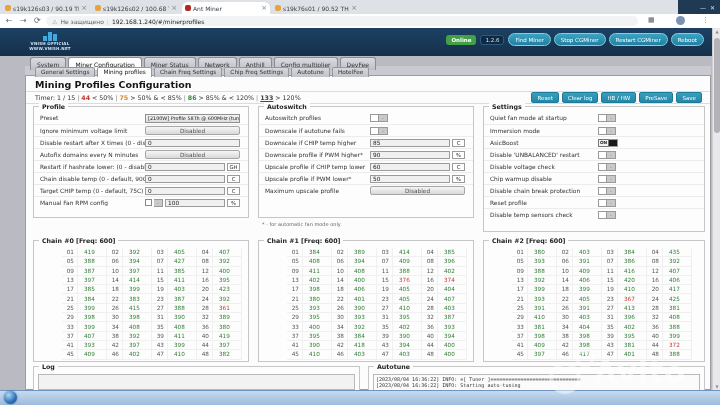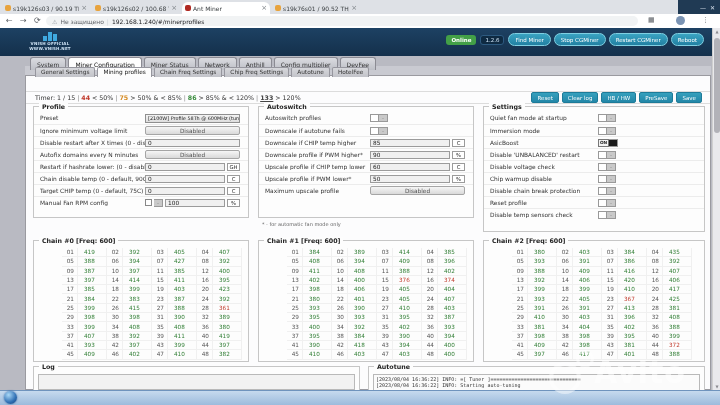--- a/index.html
+++ b/index.html
@@ -211,20 +211,21 @@
   <div id="stabs">
       <span class="stab">General Settings</span>
       <span class="stab active">Mining profiles</span>
       <span class="stab">Chain Freq Settings</span>
       <span class="stab">Chip Freq Settings</span>
       <span class="stab">Autotune</span>
       <span class="stab">HotelFee</span>
     </div>
 
   <div class="abs" id="panel"></div>
+  <div class="abs" id="pg-title">Mining Profiles Configuration</div>
   <div class="abs hr" id="hr1"></div>
   <div class="abs" id="timer"><span>Timer: 1 / 15</span><span class="sep">|</span><b style="color: rgb(192, 57, 43);">44</b><span> &lt; 50%</span><span class="sep">|</span><b style="color: rgb(212, 136, 30);">75</b><span> &gt; 50% &amp; &lt; 85%</span><span class="sep">|</span><b style="color: rgb(60, 141, 64);">86</b><span> &gt; 85% &amp; &lt; 120%</span><span class="sep">|</span><b style="color: rgb(68, 68, 68); text-decoration: underline;">133</b><span> &gt; 120%</span></div>
   <div id="pgbtns">
       <span class="tbtn">Reset</span>
       <span class="tbtn">Clear log</span>
       <span class="tbtn">HB / HW</span>
       <span class="tbtn">PreSave</span>
       <span class="tbtn">Save</span>
     </div>
   <div class="abs hr" id="hr2"></div>

